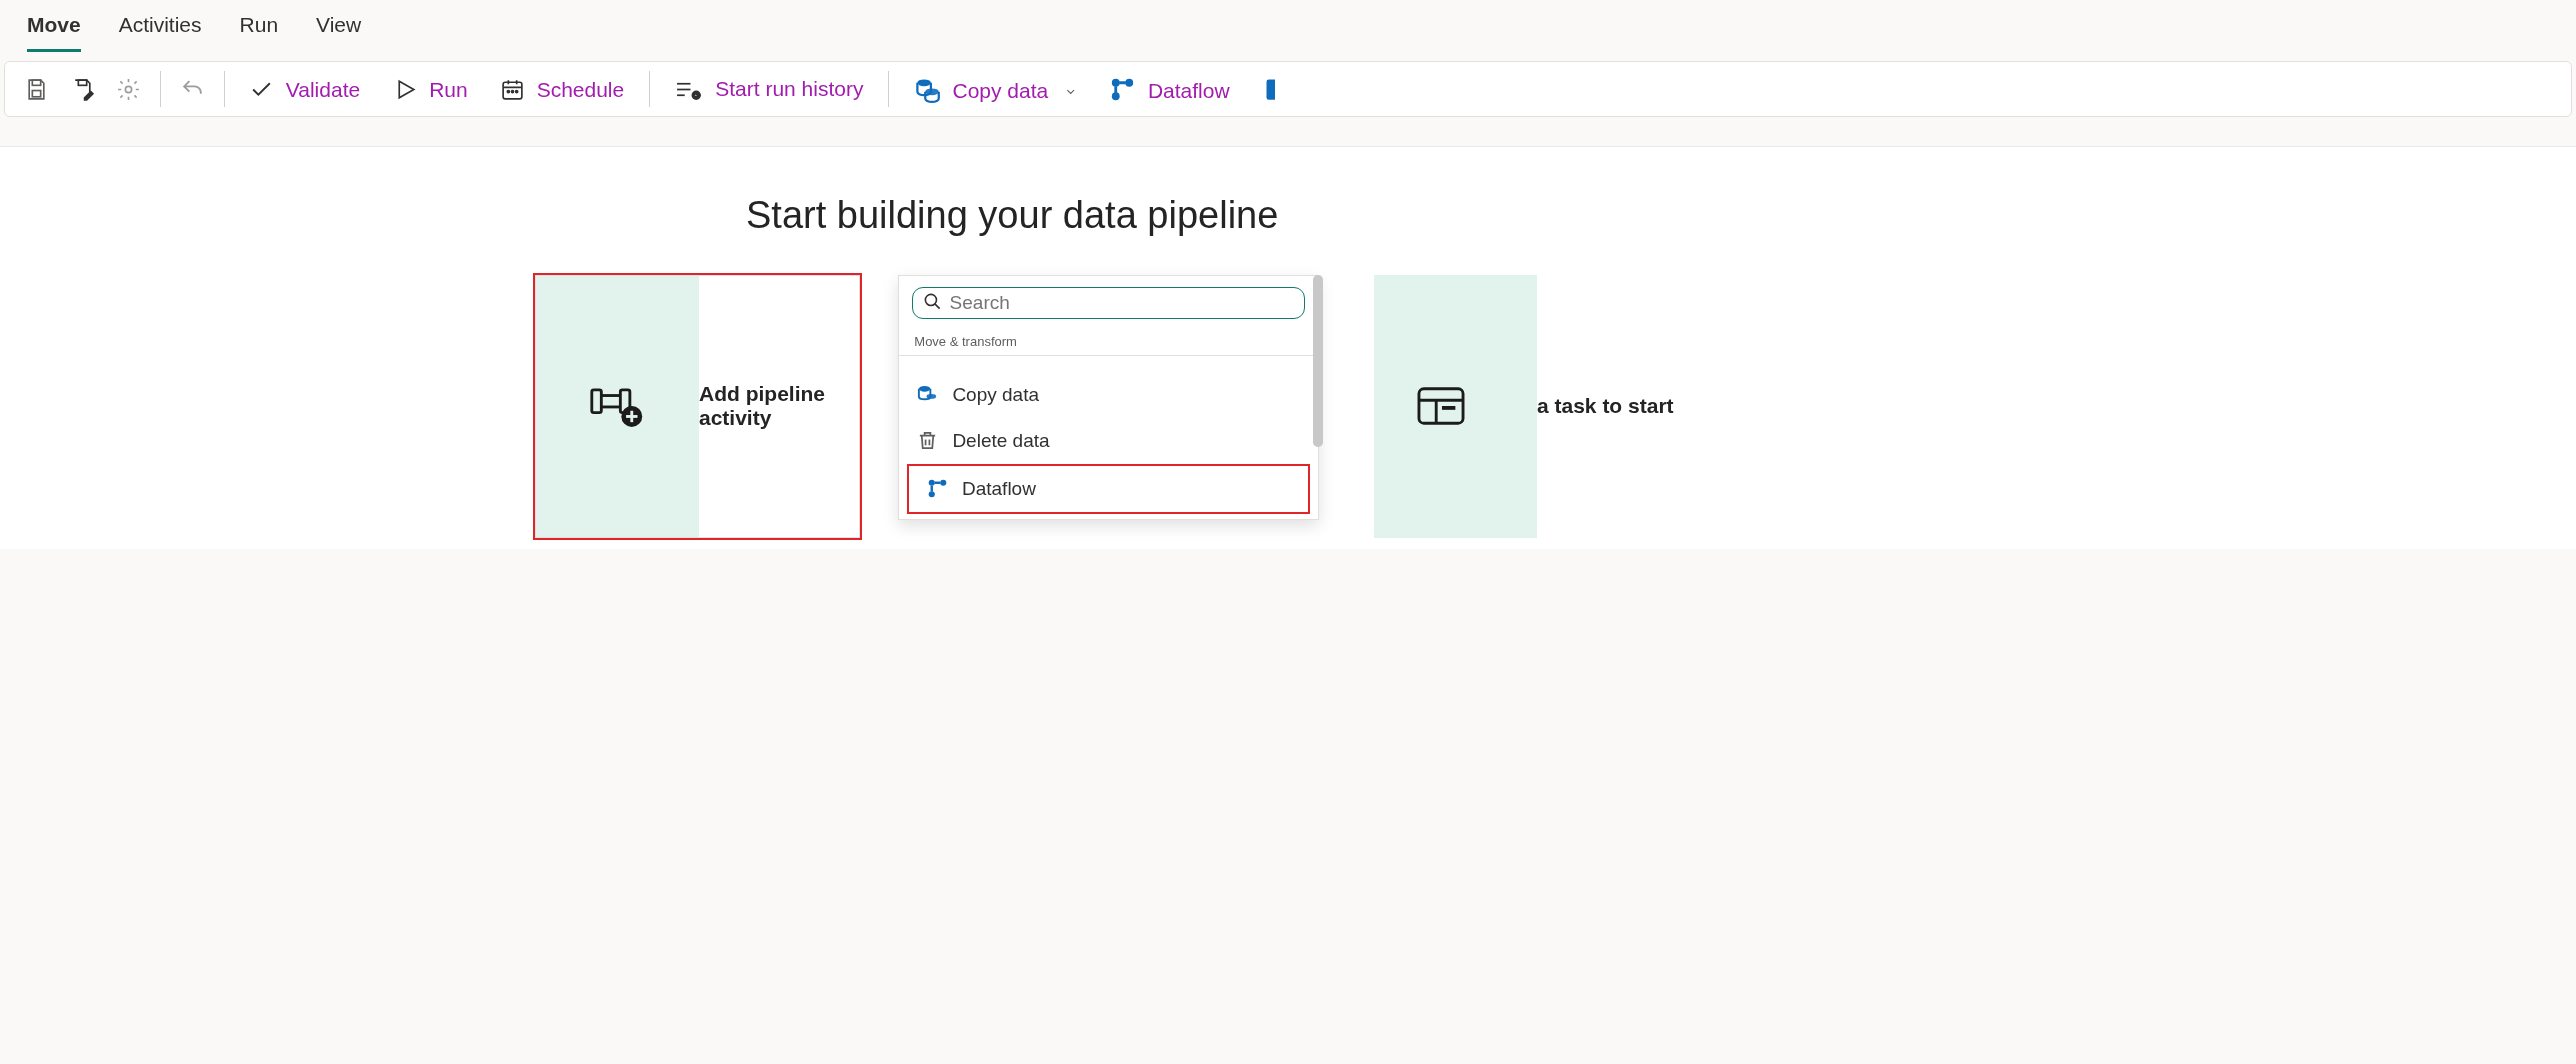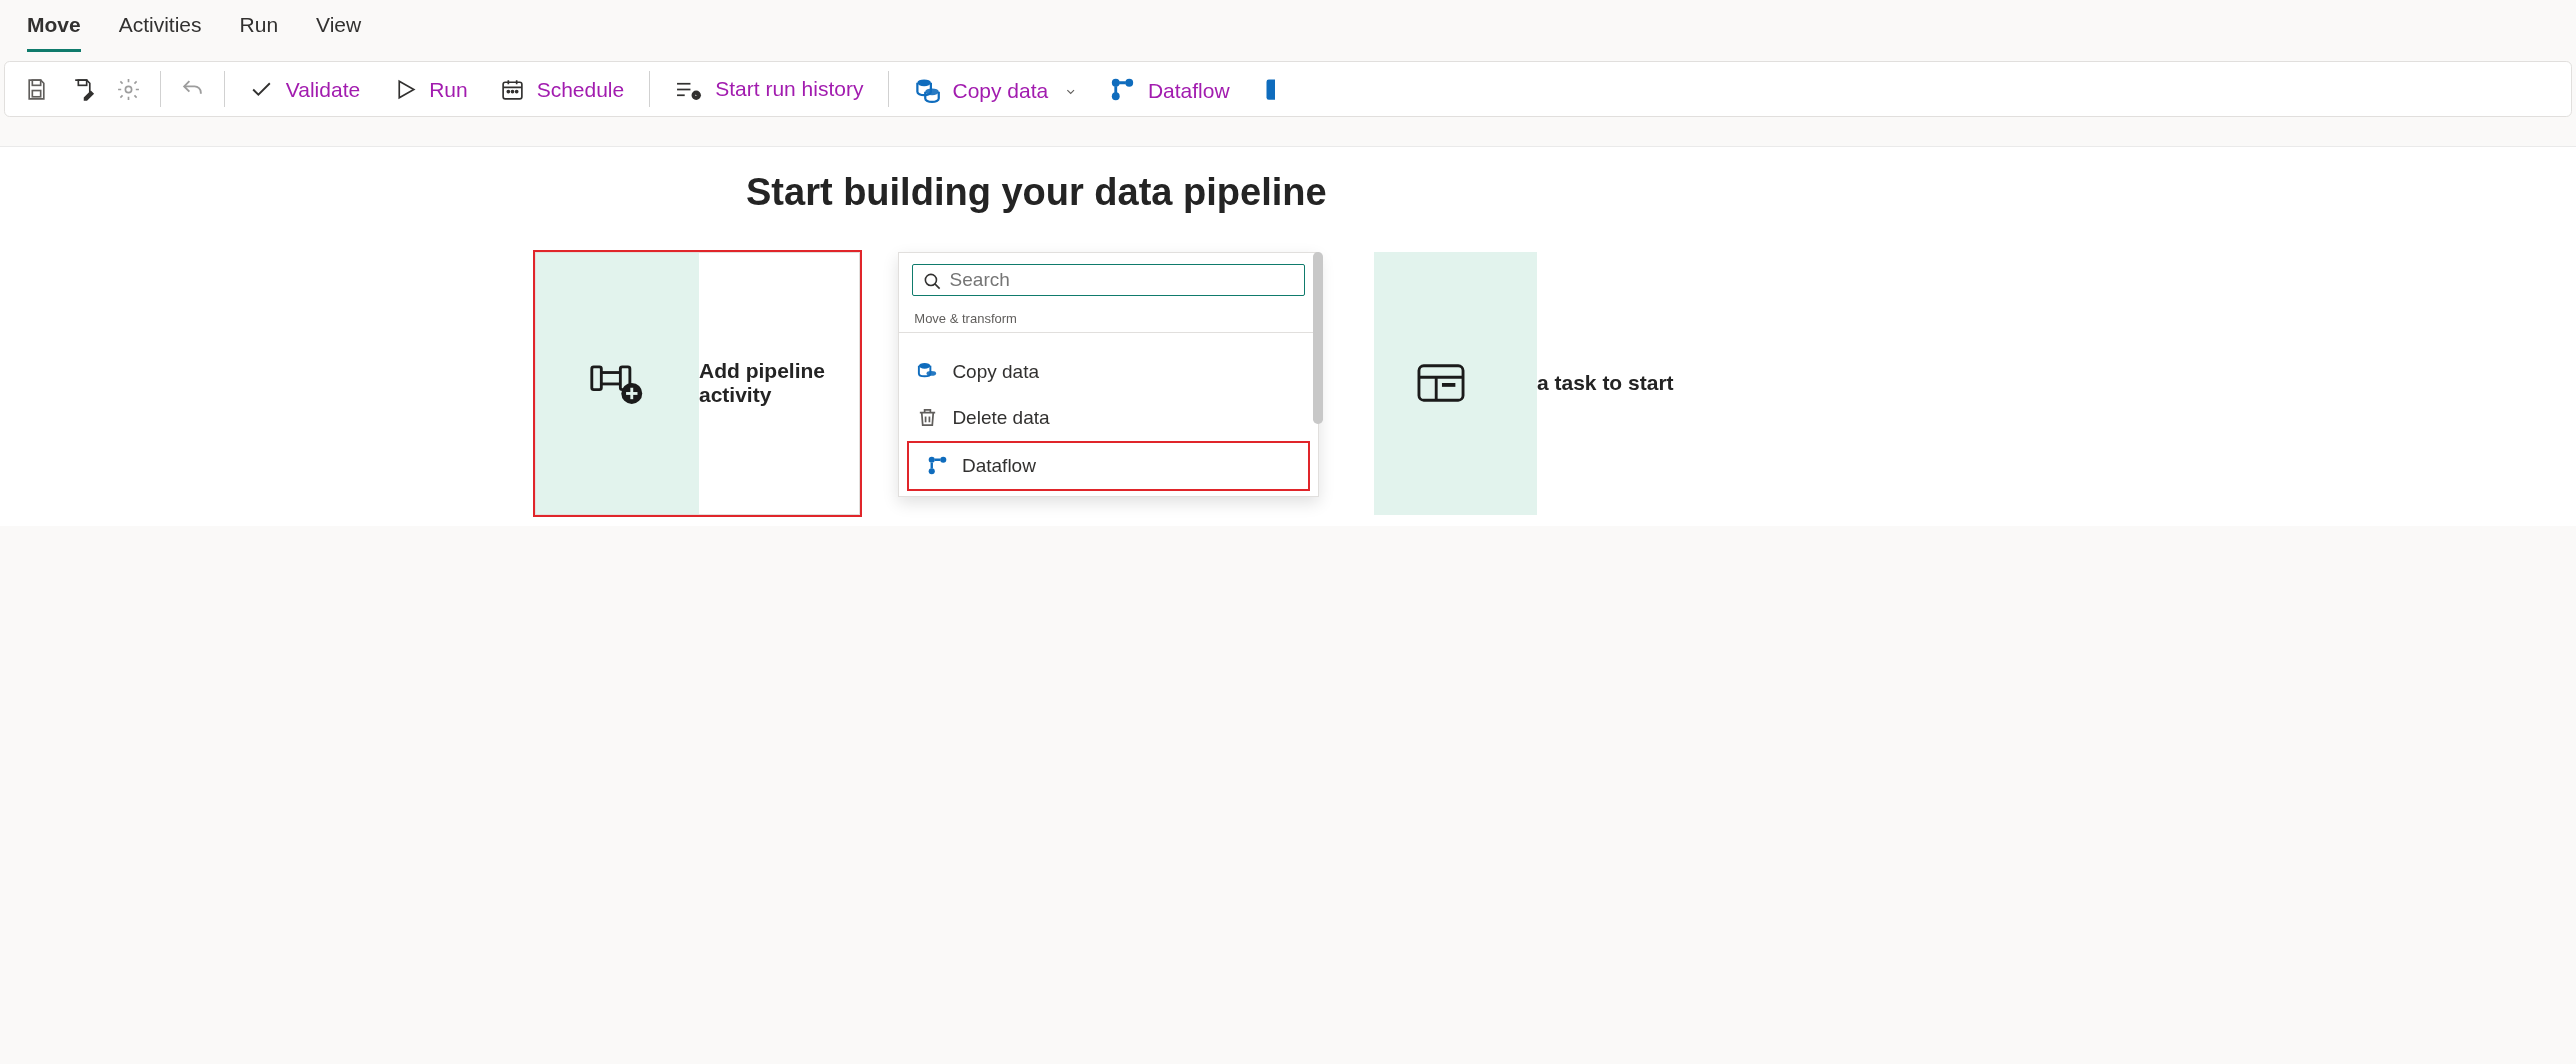--- a/index.html
+++ b/index.html
@@ -57,23 +57,23 @@
     }
     
     .main {
       margin-top: 29px;
       padding: 11.5px 38px;
       background: #ffffff;
       border-top: 1px solid #eaeaea;
     }
     .main h1 {
       font-size: 38px;
-      font-weight: 700;
+      font-weight: 400;
       color: #242424;
-      margin: 12px 0 38px 708px;
+      margin: 35px 0 38px 708px;
     }
     
     .cards-row {
       display: flex;
       gap: 38px;
       margin-left: 497px;
       position: relative;
     }
     
     .card {
@@ -109,23 +109,23 @@
     .dropdown {
       width: 421px;
       background: #ffffff;
       border: 1px solid #e1dfdd;
       box-shadow: 0 5.7px 15.3px rgba(0,0,0,0.12);
       padding: 11.5px 0 5.7px 0;
     }
     .search-wrap {
       margin: 0 13.4px 9.6px 13.4px;
       border: 1.9px solid #0f7b6c;
-      border-radius: 2px;
-      display: flex;
-      align-items: flex-end;
+      border-radius: 11px;
+      display: flex;
+      align-items: flex-start;
       padding: 3.8px 9.6px;
       gap: 7.6px;
     }
     .search-wrap input {
       border: none;
       outline: none;
       font-size: 19px;
       flex: 1;
       color: #605e5c;
       background: transparent;

